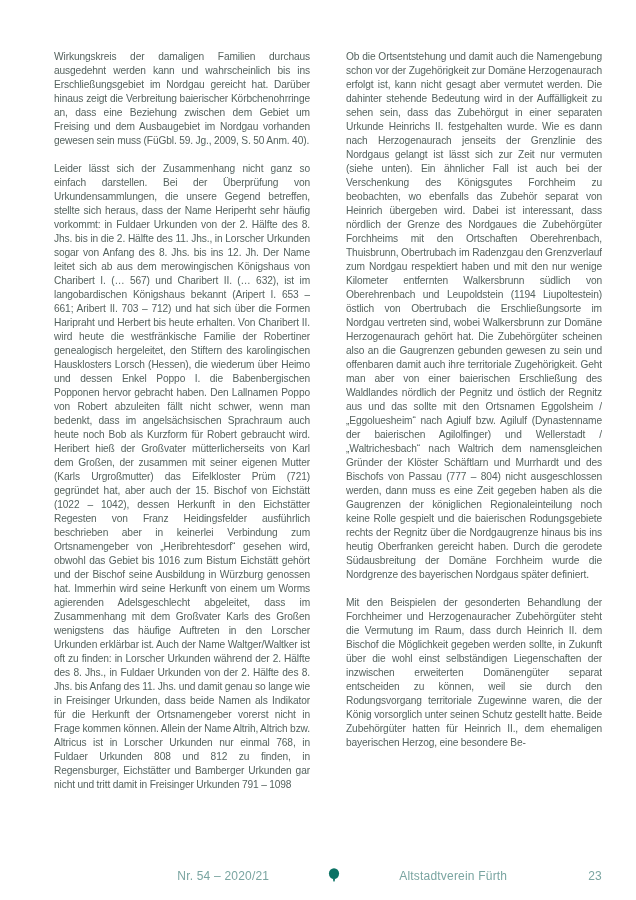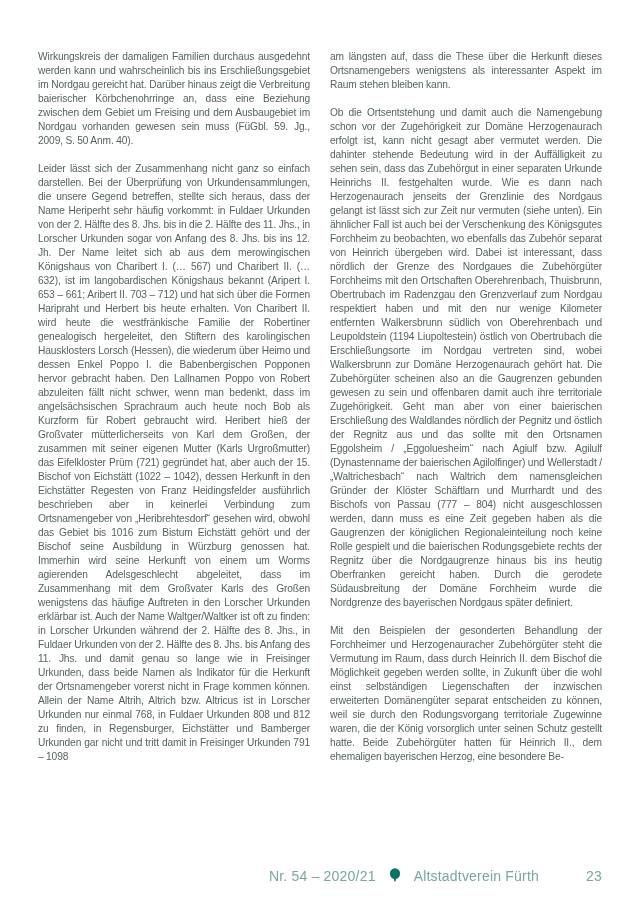--- a/index.html
+++ b/index.html
@@ -24,60 +24,60 @@
     height: 818px;
     display: grid;
     grid-template-columns: 272px 272px;
     column-gap: 20px;
     overflow: hidden;
   }
   .column {
     overflow: hidden;
   }
   .column p {
-    margin: 0 0 14px 0;
+    margin: 0 0 14px 16px;
     font-size: 10.2px;
     line-height: 14px;
     letter-spacing: -0.12px;
     text-align: justify;
     hyphens: auto;
     -webkit-hyphens: auto;
     word-spacing: -0.2px;
     color: #55635f;
   }
   .footer {
     position: absolute;
     right: 34px;
     bottom: 16px;
     display: flex;
     align-items: center;
-    font-size: 14px;
+    font-size: 12px;
     letter-spacing: 0.2px;
     color: #7aa5a1;
     white-space: nowrap;
+    gap: 46px;
   }
   .footer .issue { margin-right: 13px; }
   .footer .logo { margin-right: 13px; display: inline-flex; align-items: center; }
   .footer .publication { margin-right: 35px; }
-  .footer .pagenum { color: #7aa5a1; margin-left: 12px; }
+  .footer .pagenum { color: #7aa5a1; }
 </style>
 </head>
 <body>
 
 <div class="page">
 
   <div class="columns">
 
     <div class="column">
       <p>Wirkungskreis der damaligen Familien durchaus ausgedehnt werden kann und wahrscheinlich bis ins Erschließungsgebiet im Nordgau gereicht hat. Darüber hinaus zeigt die Verbreitung baierischer Körbchenohrringe an, dass eine Beziehung zwischen dem Gebiet um Freising und dem Ausbaugebiet im Nordgau vorhanden gewesen sein muss (FüGbl. 59. Jg., 2009, S. 50 Anm. 40).</p>
       <p>Leider lässt sich der Zusammenhang nicht ganz so einfach darstellen. Bei der Überprüfung von Urkundensammlungen, die unsere Gegend betreffen, stellte sich heraus, dass der Name Heriperht sehr häufig vorkommt: in Fuldaer Urkunden von der 2. Hälfte des 8. Jhs. bis in die 2. Hälfte des 11. Jhs., in Lorscher Urkunden sogar von Anfang des 8. Jhs. bis ins 12. Jh. Der Name leitet sich ab aus dem merowingischen Königshaus von Charibert I. (… 567) und Charibert II. (… 632), ist im langobardischen Königshaus bekannt (Aripert I. 653 – 661; Aribert II. 703 – 712) und hat sich über die Formen Haripraht und Herbert bis heute erhalten. Von Charibert II. wird heute die westfränkische Familie der Robertiner genealogisch hergeleitet, den Stiftern des karolingischen Hausklosters Lorsch (Hessen), die wiederum über Heimo und dessen Enkel Poppo I. die Babenbergischen Popponen hervor gebracht haben. Den Lallnamen Poppo von Robert abzuleiten fällt nicht schwer, wenn man bedenkt, dass im angelsächsischen Sprachraum auch heute noch Bob als Kurzform für Robert gebraucht wird. Heribert hieß der Großvater mütterlicherseits von Karl dem Großen, der zusammen mit seiner eigenen Mutter (Karls Urgroßmutter) das Eifelkloster Prüm (721) gegründet hat, aber auch der 15. Bischof von Eichstätt (1022 – 1042), dessen Herkunft in den Eichstätter Regesten von Franz Heidingsfelder ausführlich beschrieben aber in keinerlei Verbindung zum Ortsnamengeber von „Heribrehtesdorf“ gesehen wird, obwohl das Gebiet bis 1016 zum Bistum Eichstätt gehört und der Bischof seine Ausbildung in Würzburg genossen hat. Immerhin wird seine Herkunft von einem um Worms agierenden Adelsgeschlecht abgeleitet, dass im Zusammenhang mit dem Großvater Karls des Großen wenigstens das häufige Auftreten in den Lorscher Urkunden erklärbar ist. Auch der Name Waltger/Waltker ist oft zu finden: in Lorscher Urkunden während der 2. Hälfte des 8. Jhs., in Fuldaer Urkunden von der 2. Hälfte des 8. Jhs. bis Anfang des 11. Jhs. und damit genau so lange wie in Freisinger Urkunden, dass beide Namen als Indikator für die Herkunft der Ortsnamengeber vorerst nicht in Frage kommen können. Allein der Name Altrih, Altrich bzw. Altricus ist in Lorscher Urkunden nur einmal 768, in Fuldaer Urkunden 808 und 812 zu finden, in Regensburger, Eichstätter und Bamberger Urkunden gar nicht und tritt damit in Freisinger Urkunden 791 – 1098</p>
     </div>
 
     <div class="column">
-      <p>am längsten auf, dass die These über die Herkunft dieses Ortsnamengebers wenigstens als interessanter Aspekt im Raum stehen bleiben kann.</p>
       <p>Ob die Ortsentstehung und damit auch die Namengebung schon vor der Zugehörigkeit zur Domäne Herzogenaurach erfolgt ist, kann nicht gesagt aber vermutet werden. Die dahinter stehende Bedeutung wird in der Auffälligkeit zu sehen sein, dass das Zubehörgut in einer separaten Urkunde Heinrichs II. festgehalten wurde. Wie es dann nach Herzogenaurach jenseits der Grenzlinie des Nordgaus gelangt ist lässt sich zur Zeit nur vermuten (siehe unten). Ein ähnlicher Fall ist auch bei der Verschenkung des Königsgutes Forchheim zu beobachten, wo ebenfalls das Zubehör separat von Heinrich übergeben wird. Dabei ist interessant, dass nördlich der Grenze des Nordgaues die Zubehörgüter Forchheims mit den Ortschaften Oberehrenbach, Thuisbrunn, Obertrubach im Radenzgau den Grenzverlauf zum Nordgau respektiert haben und mit den nur wenige Kilometer entfernten Walkersbrunn südlich von Oberehrenbach und Leupoldstein (1194 Liupoltestein) östlich von Obertrubach die Erschließungsorte im Nordgau vertreten sind, wobei Walkersbrunn zur Domäne Herzogenaurach gehört hat. Die Zubehörgüter scheinen also an die Gaugrenzen gebunden gewesen zu sein und offenbaren damit auch ihre territoriale Zugehörigkeit. Geht man aber von einer baierischen Erschließung des Waldlandes nördlich der Pegnitz und östlich der Regnitz aus und das sollte mit den Ortsnamen Eggolsheim / „Eggoluesheim“ nach Agiulf bzw. Agilulf (Dynastenname der baierischen Agilolfinger) und Wellerstadt / „Waltrichesbach“ nach Waltrich dem namensgleichen Gründer der Klöster Schäftlarn und Murrhardt und des Bischofs von Passau (777 – 804) nicht ausgeschlossen werden, dann muss es eine Zeit gegeben haben als die Gaugrenzen der königlichen Regionaleinteilung noch keine Rolle gespielt und die baierischen Rodungsgebiete rechts der Regnitz über die Nordgaugrenze hinaus bis ins heutig Oberfranken gereicht haben. Durch die gerodete Südausbreitung der Domäne Forchheim wurde die Nordgrenze des bayerischen Nordgaus später definiert.</p>
       <p>Mit den Beispielen der gesonderten Behandlung der Forchheimer und Herzogenauracher Zubehörgüter steht die Vermutung im Raum, dass durch Heinrich II. dem Bischof die Möglichkeit gegeben werden sollte, in Zukunft über die wohl einst selbständigen Liegenschaften der inzwischen erweiterten Domänengüter separat entscheiden zu können, weil sie durch den Rodungsvorgang territoriale Zugewinne waren, die der König vorsorglich unter seinen Schutz gestellt hatte. Beide Zubehörgüter hatten für Heinrich II., dem ehemaligen bayerischen Herzog, eine besondere Be-</p>
     </div>
 
   </div>
 
   <div class="footer">
     <span class="issue">Nr. 54 – 2020/21</span>
     <span class="logo">
       <svg width="12" height="16" viewBox="0 0 12 16" aria-hidden="true">

